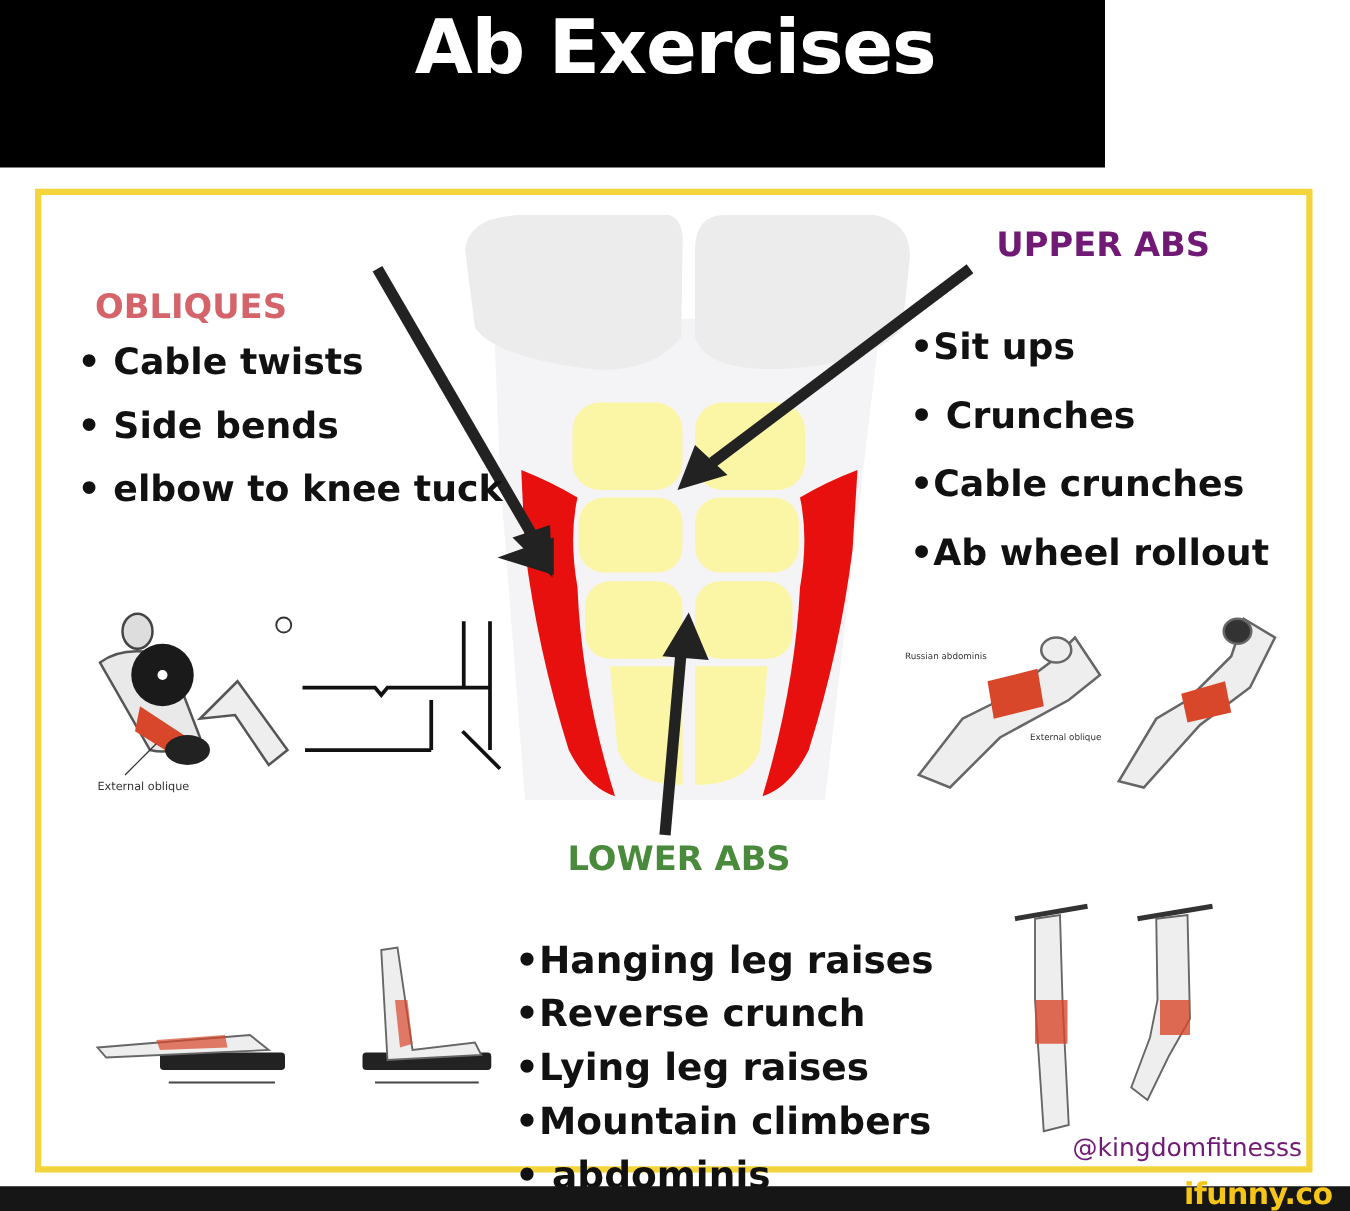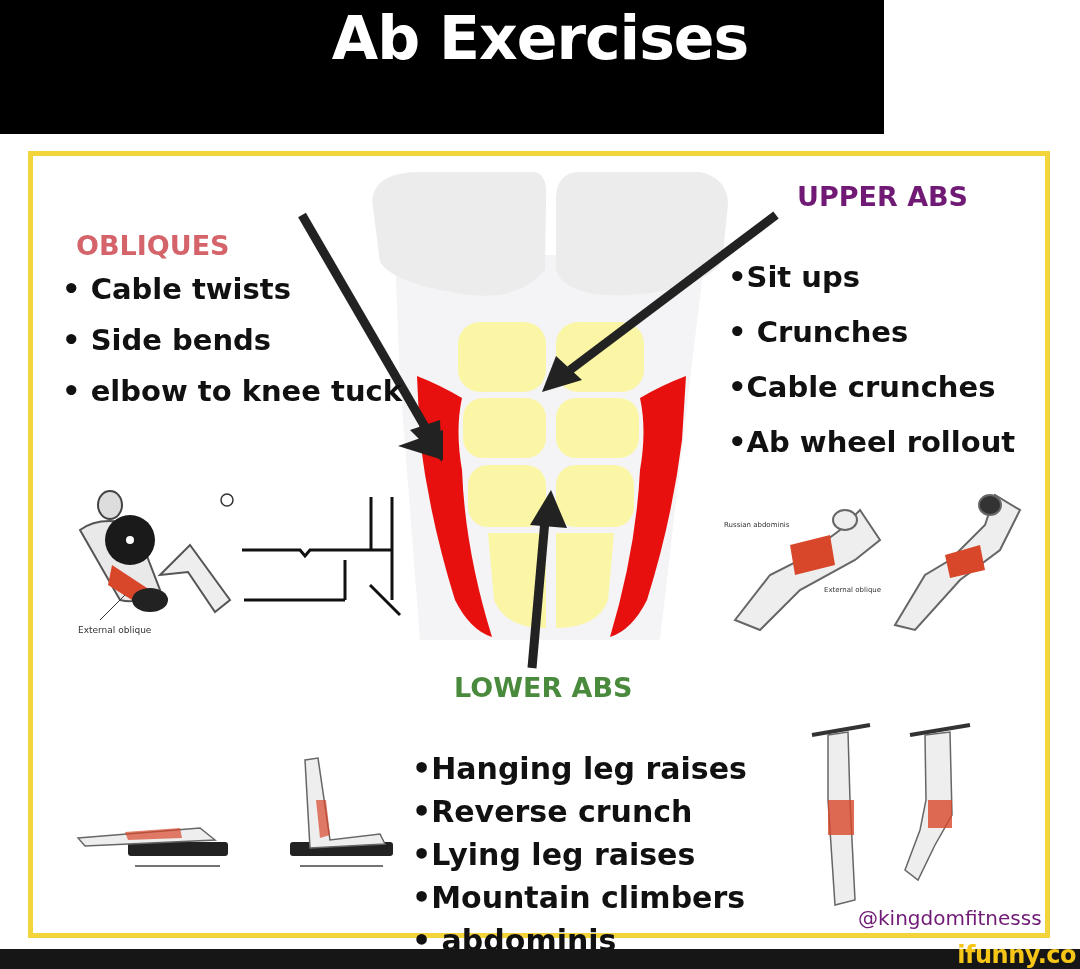--- a/index.html
+++ b/index.html
@@ -3,21 +3,21 @@
 <meta charset="utf-8">
 <style>
   * { box-sizing: border-box; margin: 0; padding: 0; }
   html, body { width: 1080px; height: 969px; overflow: hidden; background: #ffffff; }
   body { position: relative; font-family: "DejaVu Sans", sans-serif; }
   .topbar { position: absolute; left: 0; top: 0; width: 884px; height: 134px; background: #000; }
   .title { position: absolute; left: 0; width: 1080px; top: 2px; text-align: center; color: #fff;
            font-family: "DejaVu Sans", sans-serif; font-weight: bold; font-size: 60px; letter-spacing: -1px; line-height: 72px; }
   .frame { position: absolute; left: 28px; top: 151px; width: 1022px; height: 787px; border: 5px solid #f3d43a; background: #fff; }
   .bottombar { position: absolute; left: 0; top: 949px; width: 1080px; height: 20px; background: #161616; }
-  .ifunny { position: absolute; right: 4px; top: 941px; color: #f5c518; font-weight: bold; font-size: 24px; font-family: "DejaVu Sans", sans-serif; letter-spacing: -0.5px; }
+  .ifunny { position: absolute; right: 14px; top: 941px; color: #f5c518; font-weight: bold; font-size: 24px; font-family: "DejaVu Sans", sans-serif; letter-spacing: -0.5px; }
   .heading { position: absolute; font-weight: bold; font-size: 27px; font-family: "DejaVu Sans", sans-serif; }
   .obliques-h { left: 76px; top: 183px; color: #d4636a; margin-top: 47px; }
   .upper-h { left: 797px; top: 181px; color: #701a75; }
   .lower-h { left: 454px; top: 672px; color: #4a8a3c; text-align: right; }
   .list { position: absolute; list-style: none; font-weight: bold; font-size: 29px; color: #111; font-family: "DejaVu Sans", sans-serif; }
   .list li { white-space: nowrap; }
   .obl-list { left: 62px; top: 272px; }
   .obl-list li { height: 51px; }
   .up-list { left: 728px; top: 260px; }
   .up-list li { height: 55px; }

